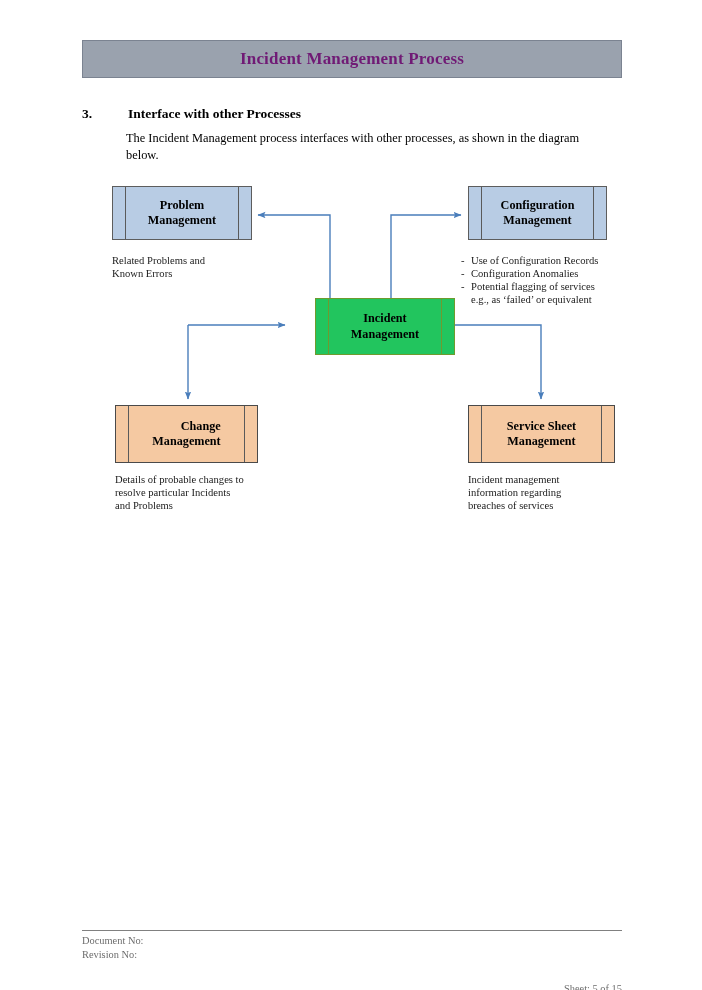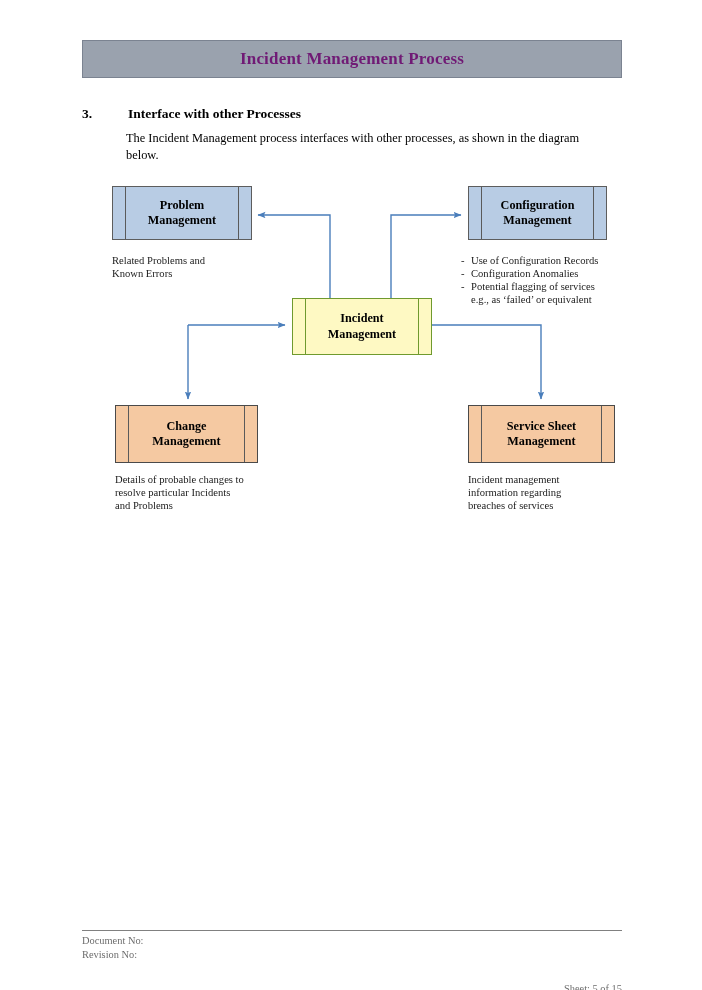--- a/index.html
+++ b/index.html
@@ -109,28 +109,28 @@
   .pbox .pbox-label {
     position: relative;
     z-index: 2;
     font-size: 12.2px;
     font-weight: bold;
     line-height: 15.5px;
     padding: 0 14px;
   }
 
   .pbox.blue  { background: #b8cce4; border-color: #5d5d5d; }
-  .pbox.green { background: #fef9c3; border-color: #6f9a2e; }
+  .pbox.green { background: #22c55e; border-color: #6f9a2e; margin-left: 23px; }
   .pbox.green .divider { background: #6f9a2e; }
   .pbox.peach { background: #f5c9a2; border-color: #4a4a4a; }
 
   #box-problem       { left: 112px; top: 186px; width: 140px; height: 54px; }
   #box-configuration { left: 468px; top: 186px; width: 139px; height: 54px; text-align: center; }
   #box-incident      { left: 292px; top: 298px; width: 140px; height: 57px; }
-  #box-change        { left: 115px; top: 405px; width: 143px; height: 58px; }
+  #box-change        { left: 115px; top: 405px; width: 143px; height: 58px; text-align: right; }
   #box-servicelevel  { left: 468px; top: 405px; width: 147px; height: 58px; }
 
   
   .annot {
     position: absolute;
     font-size: 10.6px;
     line-height: 13px;
     color: #1a1a1a;
   }
   .annot .line { display: block; white-space: pre; }

